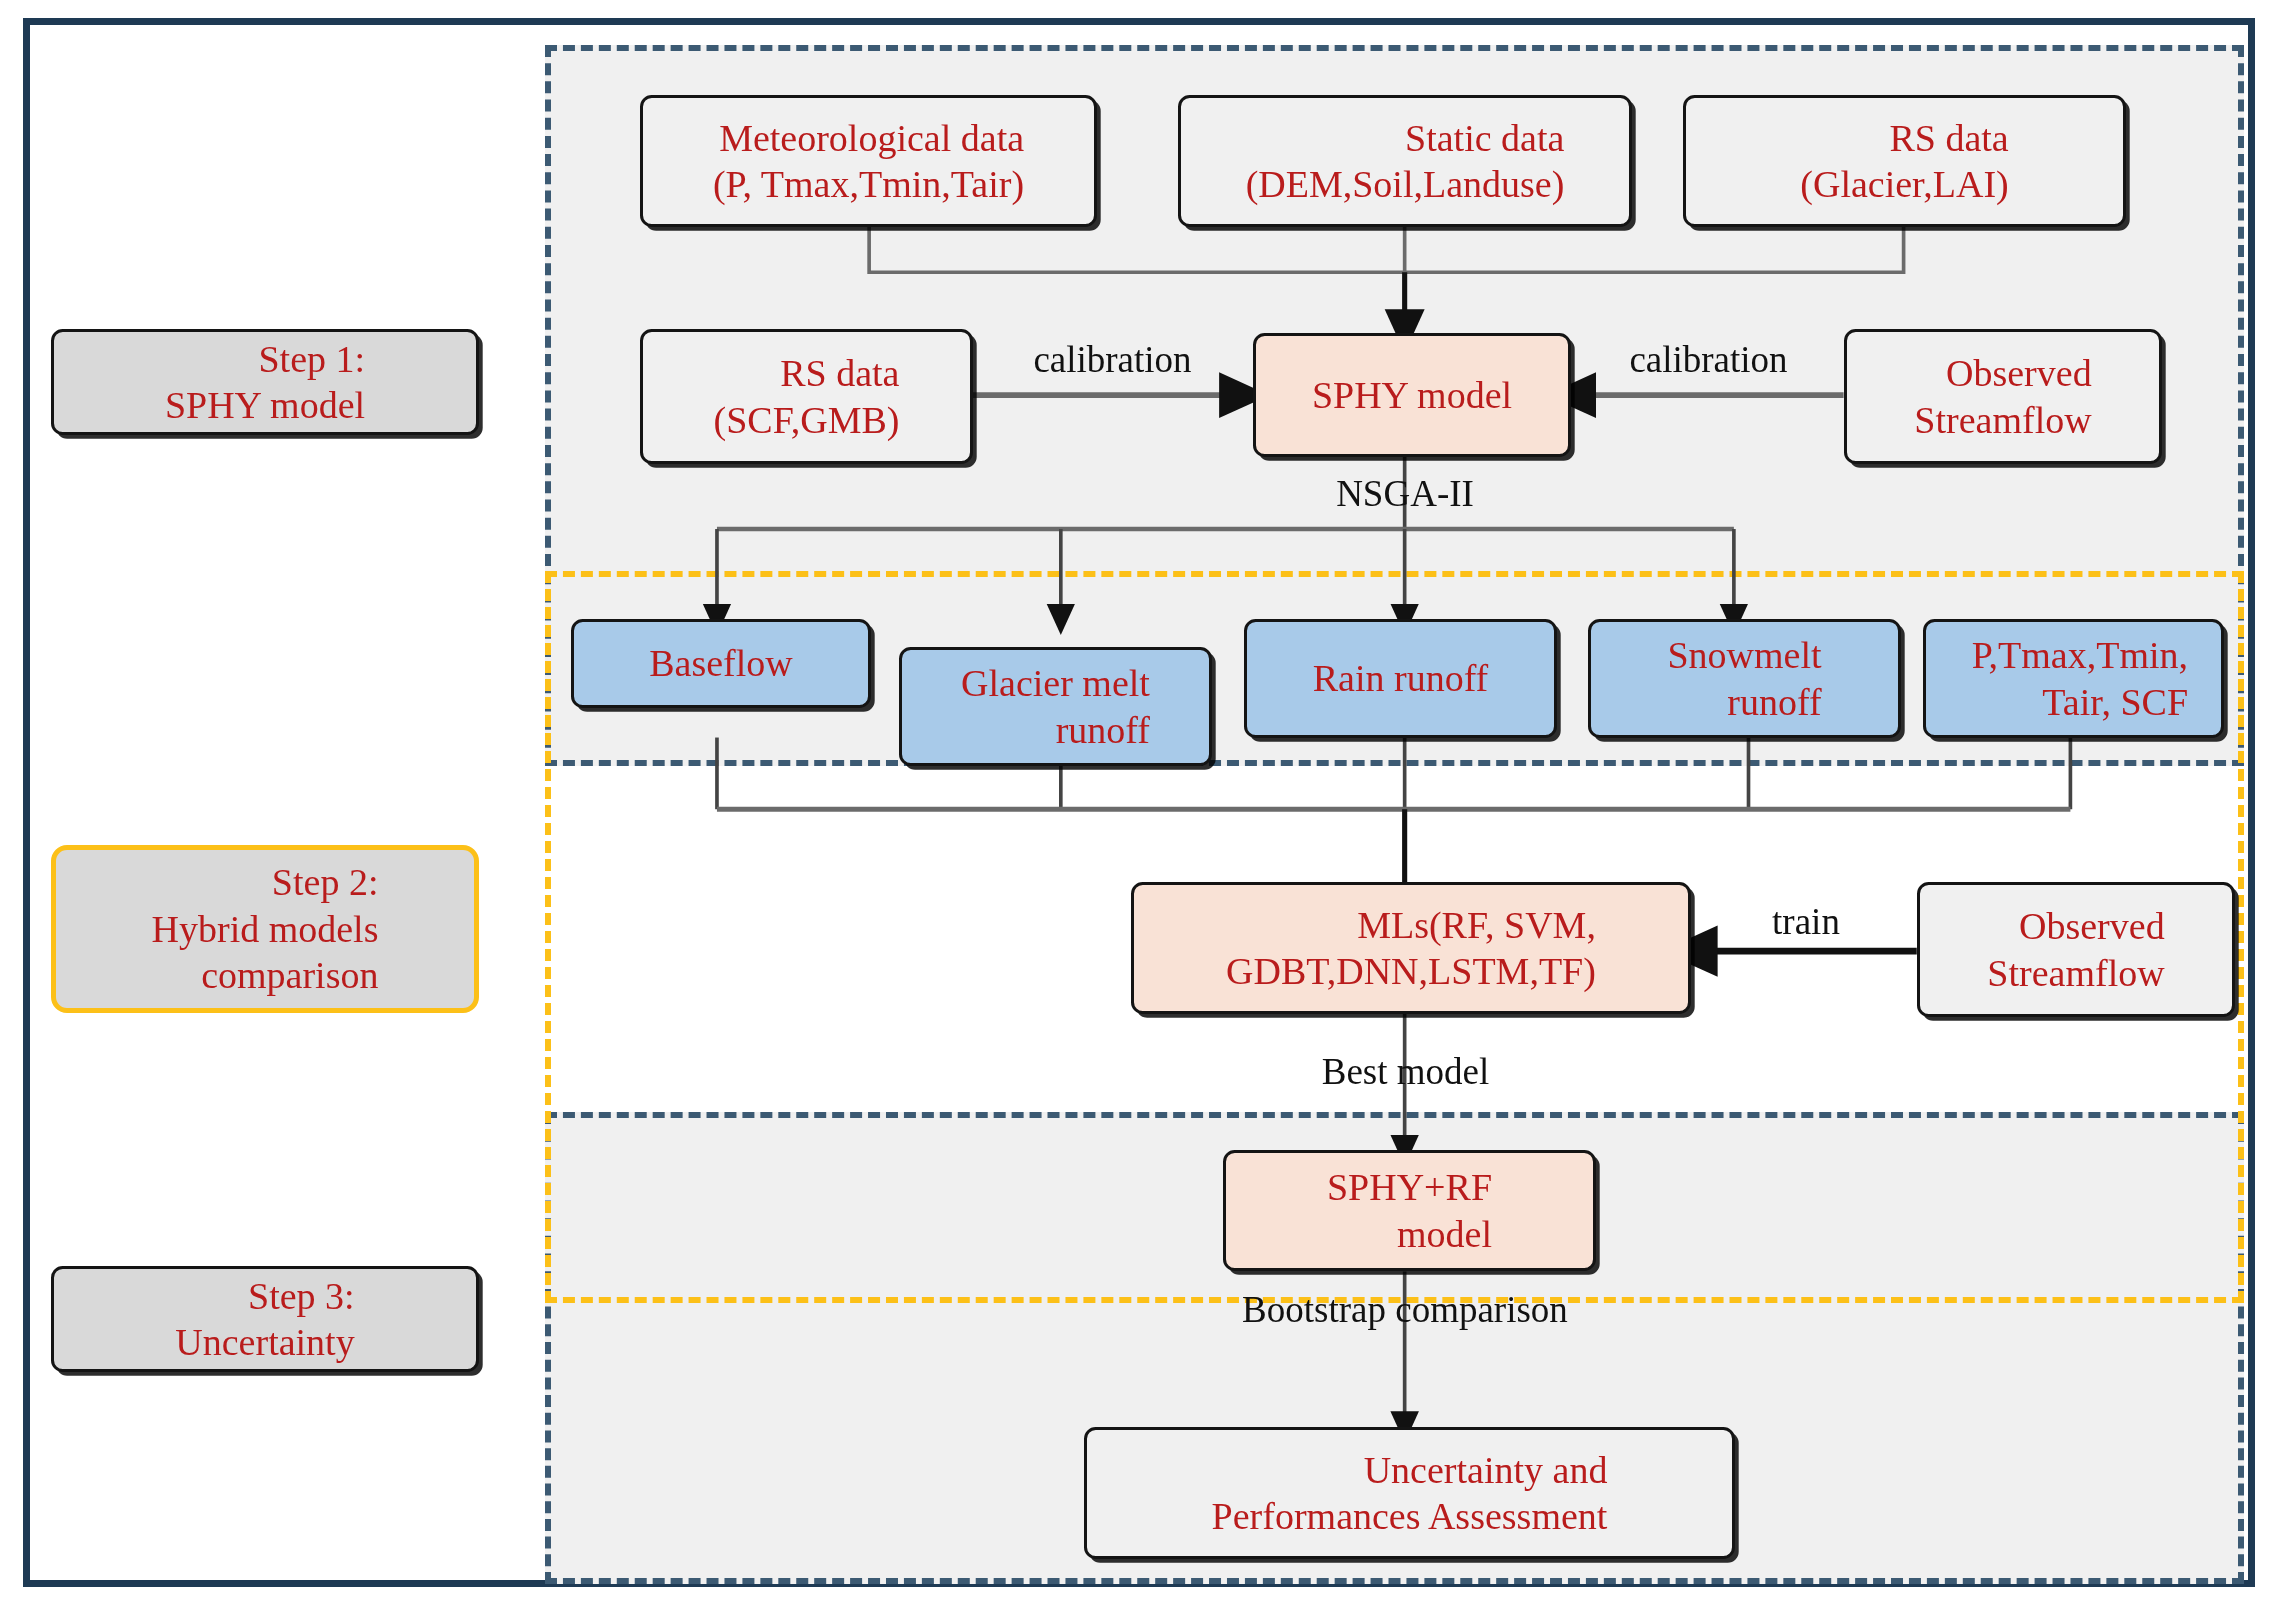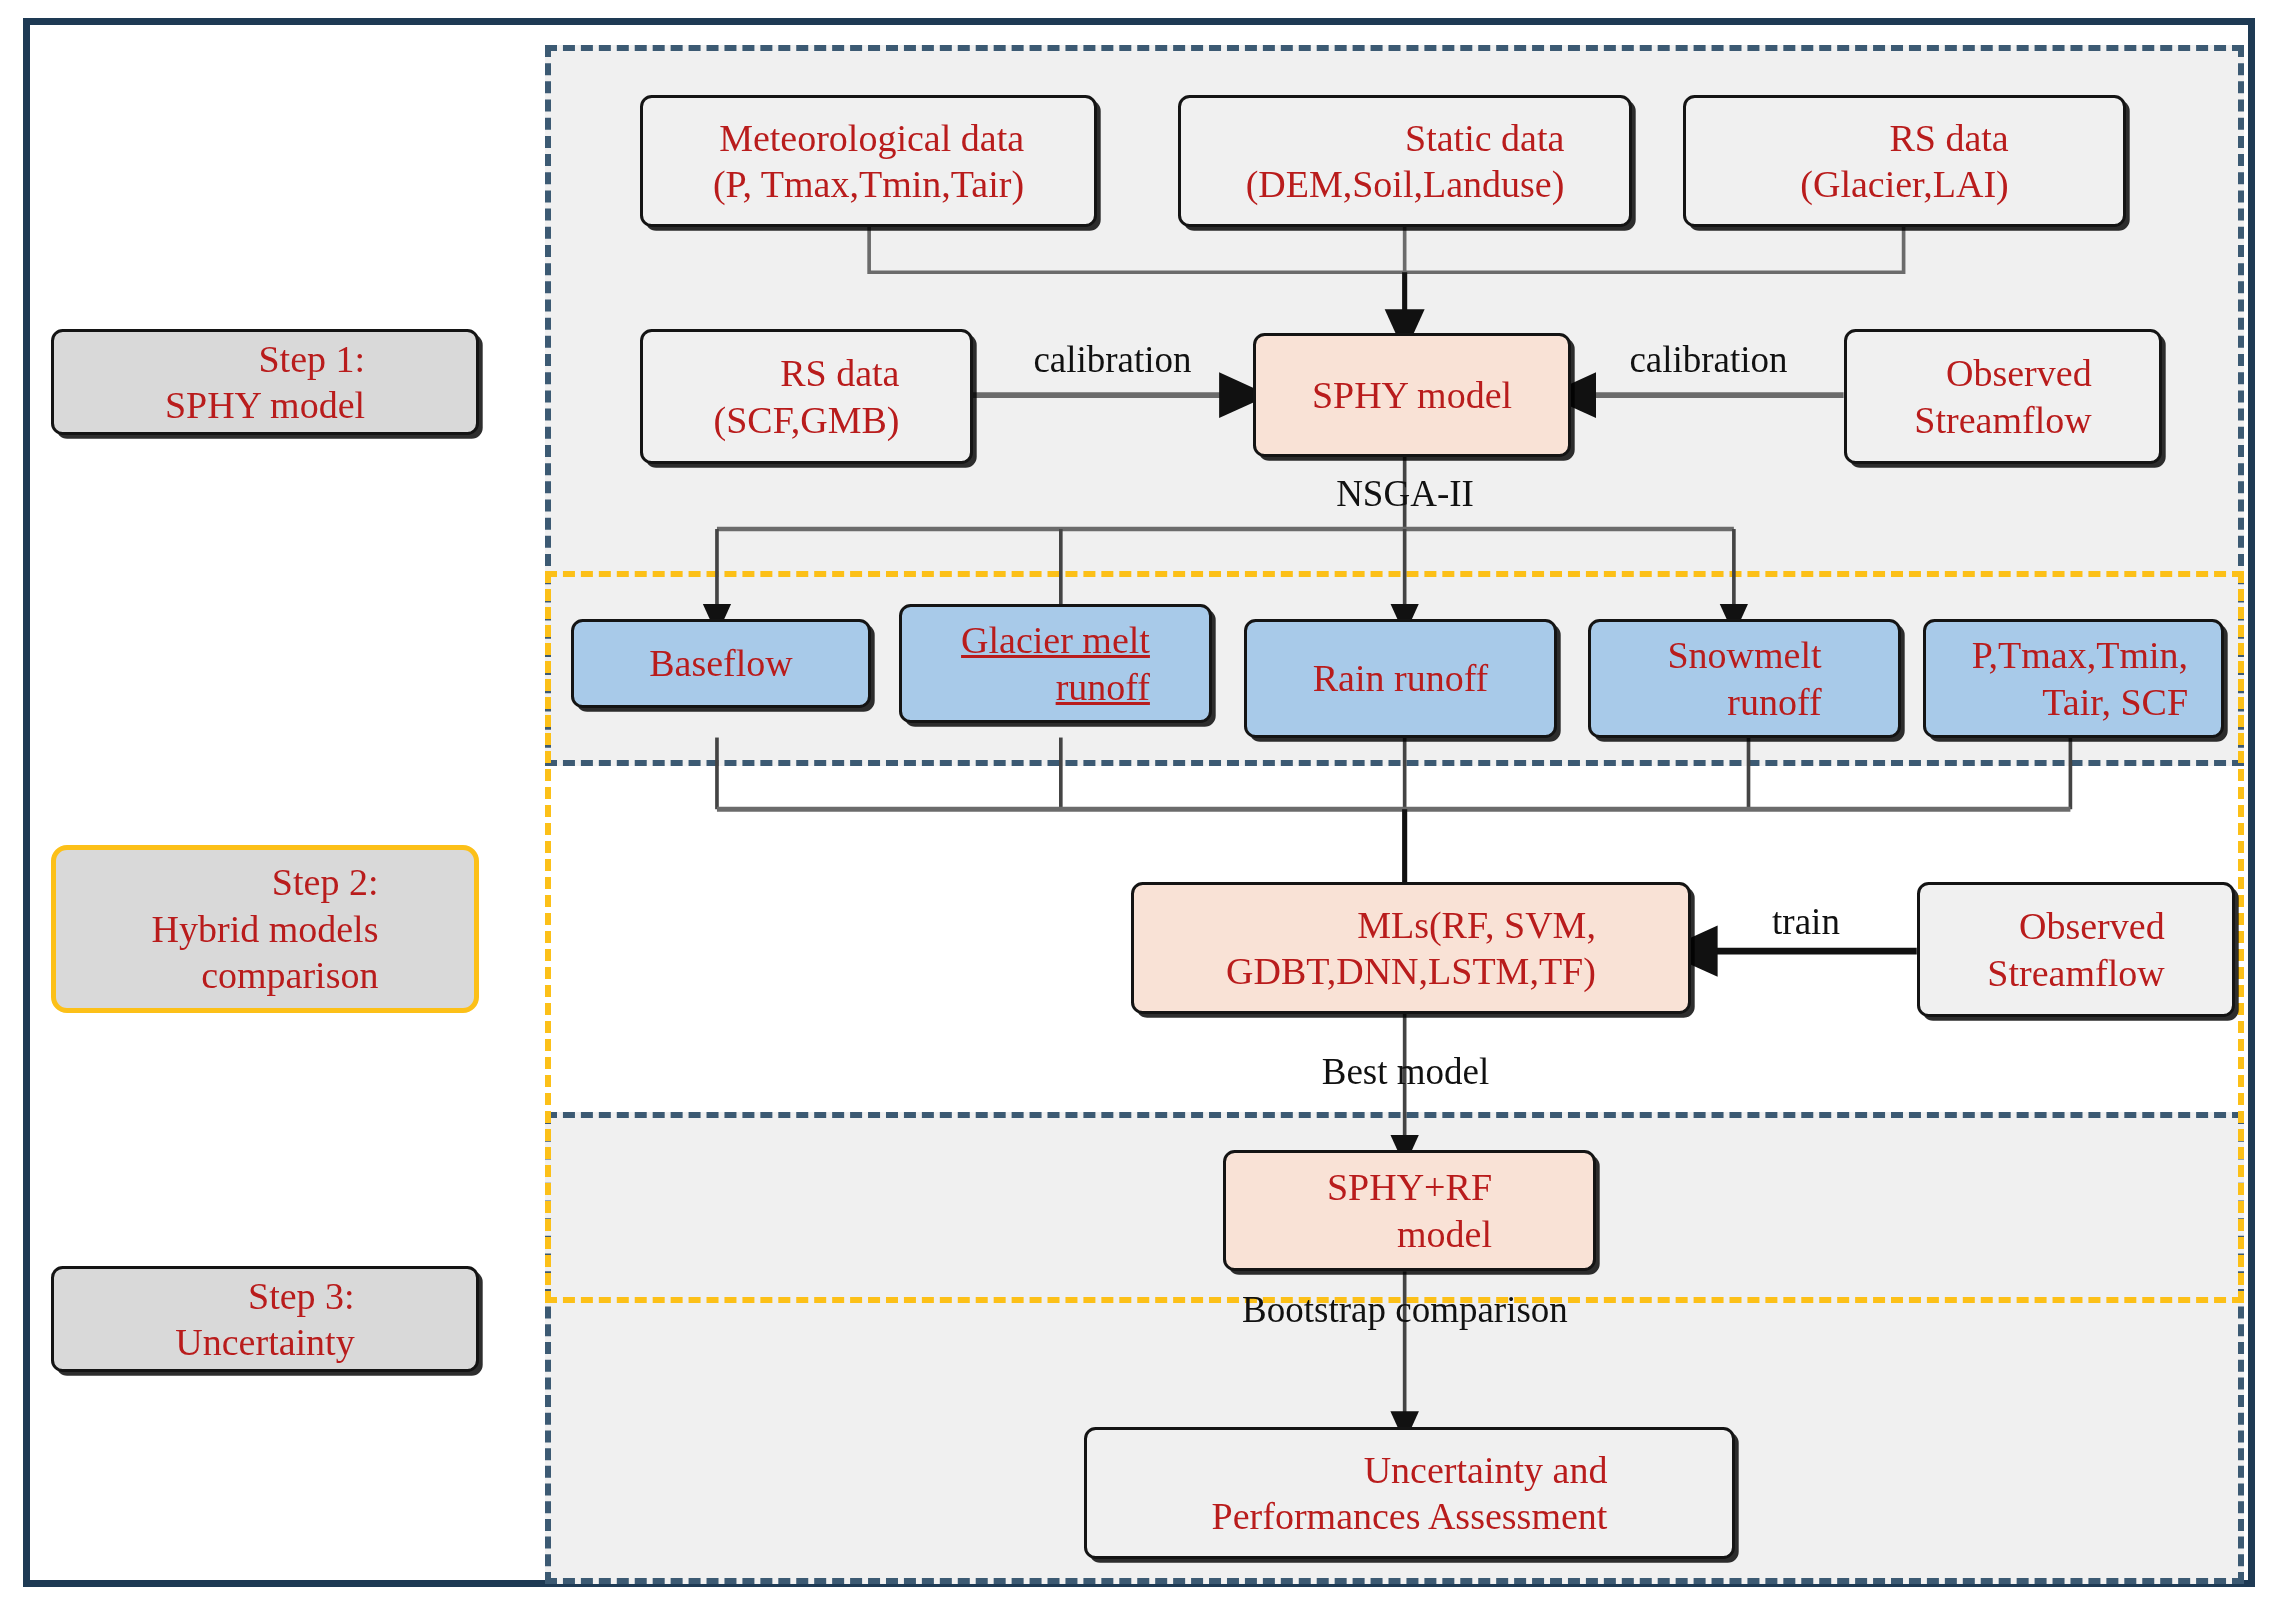--- a/index.html
+++ b/index.html
@@ -153,21 +153,21 @@
     <div>
       <div>Observed</div>
       <div>Streamflow</div>
     </div>
   </div>
 
   <div class="node blue" style="left:571px;top:619px;width:300px;height:89px;">
     <div>Baseflow</div>
   </div>
 
-  <div class="node blue" style="left:899px;top:604px;width:313px;height:119px;text-decoration:underline;">
+  <div class="node blue" style="left:899px;top:647px;width:313px;height:119px;">
     <div>
       <div>Glacier melt</div>
       <div>runoff</div>
     </div>
   </div>
 
   <div class="node blue" style="left:1244px;top:619px;width:313px;height:119px;">
     <div>Rain runoff</div>
   </div>
 

